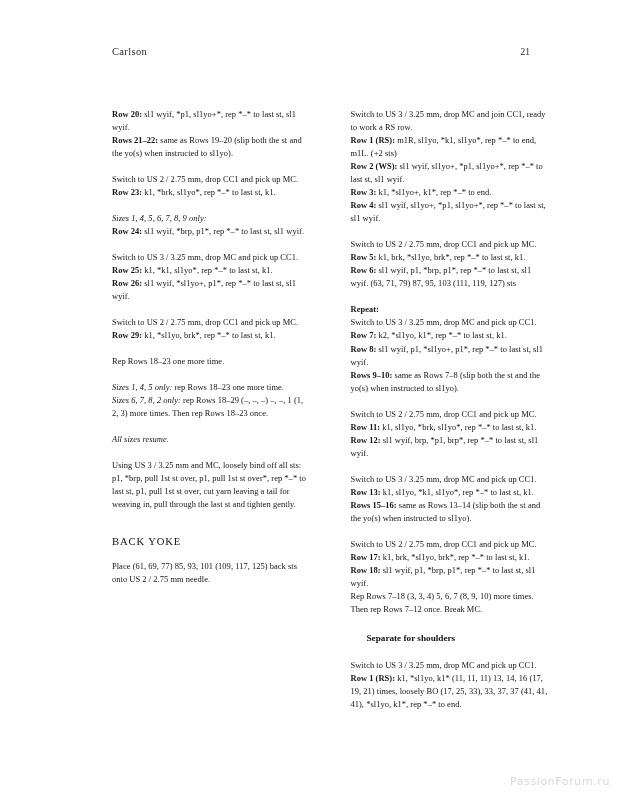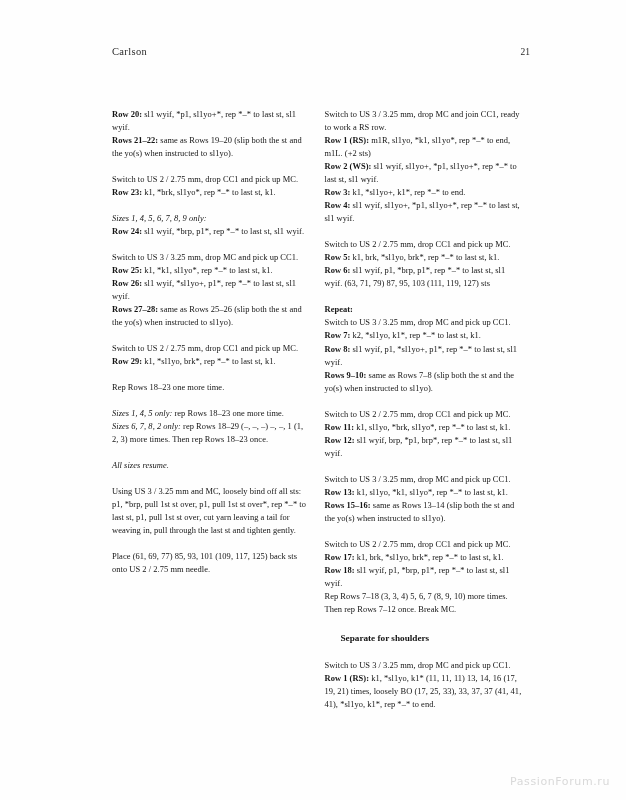--- a/index.html
+++ b/index.html
@@ -47,21 +47,21 @@
   }
 
   
   .columns {
     position: absolute;
     top: 108px;
     left: 112px;
     width: 420px;
     height: 670px;
     display: flex;
-    gap: 14px;
+    gap: 40px;
   }
   .col {
     width: 198.5px;
     flex: 0 0 198.5px;
   }
 
   p.bk {
     margin: 0 0 0 0;
     font-size: 8.45px;
     line-height: 13.05px;
@@ -125,28 +125,28 @@
     <div class="col" id="col-left">
         <p class="bk"><b>Row 20:</b> sl1 wyif, *p1, sl1yo+*, rep *–* to last st, sl1 wyif.</p>
         <p class="bk"><b>Rows 21–22:</b> same as Rows 19–20 (slip both the st and the yo(s) when instructed to sl1yo).</p>
         <p class="bk gap">Switch to US 2 / 2.75 mm, drop CC1 and pick up MC.</p>
         <p class="bk"><b>Row 23:</b> k1, *brk, sl1yo*, rep *–* to last st, k1.</p>
         <p class="bk gap"><i>Sizes 1, 4, 5, 6, 7, 8, 9 only:</i></p>
         <p class="bk"><b>Row 24:</b> sl1 wyif, *brp, p1*, rep *–* to last st, sl1 wyif.</p>
         <p class="bk gap">Switch to US 3 / 3.25 mm, drop MC and pick up CC1.</p>
         <p class="bk"><b>Row 25:</b> k1, *k1, sl1yo*, rep *–* to last st, k1.</p>
         <p class="bk"><b>Row 26:</b> sl1 wyif, *sl1yo+, p1*, rep *–* to last st, sl1 wyif.</p>
-        <p class="bk"><b>Rows 27–28:</b> same as Rows 25–26 (slip both the st and the yo(s) when instructed to sl1yo).</p>
         <p class="bk gap">Switch to US 2 / 2.75 mm, drop CC1 and pick up MC.</p>
         <p class="bk"><b>Row 29:</b> k1, *sl1yo, brk*, rep *–* to last st, k1.</p>
         <p class="bk gap">Rep Rows 18–23 one more time.</p>
         <p class="bk gap"><i>Sizes 1, 4, 5 only:</i> rep Rows 18–23 one more time.</p>
         <p class="bk"><i>Sizes 6, 7, 8, 2 only:</i> rep Rows 18–29 (–, –, –) –, –, 1 (1, 2, 3) more times. Then rep Rows 18–23 once.</p>
         <p class="bk gap"><i>All sizes resume.</i></p>
         <p class="bk gap">Using US 3 / 3.25 mm and MC, loosely bind off all sts: p1, *brp, pull 1st st over, p1, pull 1st st over*, rep *–* to last st, p1, pull 1st st over, cut yarn leaving a tail for weaving in, pull through the last st and tighten gently.</p>
+        <h3 class="section gap">BACK YOKE</h3>
         <p class="bk gap">Place (61, 69, 77) 85, 93, 101 (109, 117, 125) back sts onto US 2 / 2.75 mm needle.</p>
       </div>
 
     <div class="col" id="col-right">
         <p class="bk">Switch to US 3 / 3.25 mm, drop MC and join CC1, ready to work a RS row.</p>
         <p class="bk"><b>Row 1 (RS):</b> m1R, sl1yo, *k1, sl1yo*, rep *–* to end, m1L. (+2 sts)</p>
         <p class="bk"><b>Row 2 (WS):</b> sl1 wyif, sl1yo+, *p1, sl1yo+*, rep *–* to last st, sl1 wyif.</p>
         <p class="bk"><b>Row 3:</b> k1, *sl1yo+, k1*, rep *–* to end.</p>
         <p class="bk"><b>Row 4:</b> sl1 wyif, sl1yo+, *p1, sl1yo+*, rep *–* to last st, sl1 wyif.</p>
         <p class="bk gap">Switch to US 2 / 2.75 mm, drop CC1 and pick up MC.</p>

